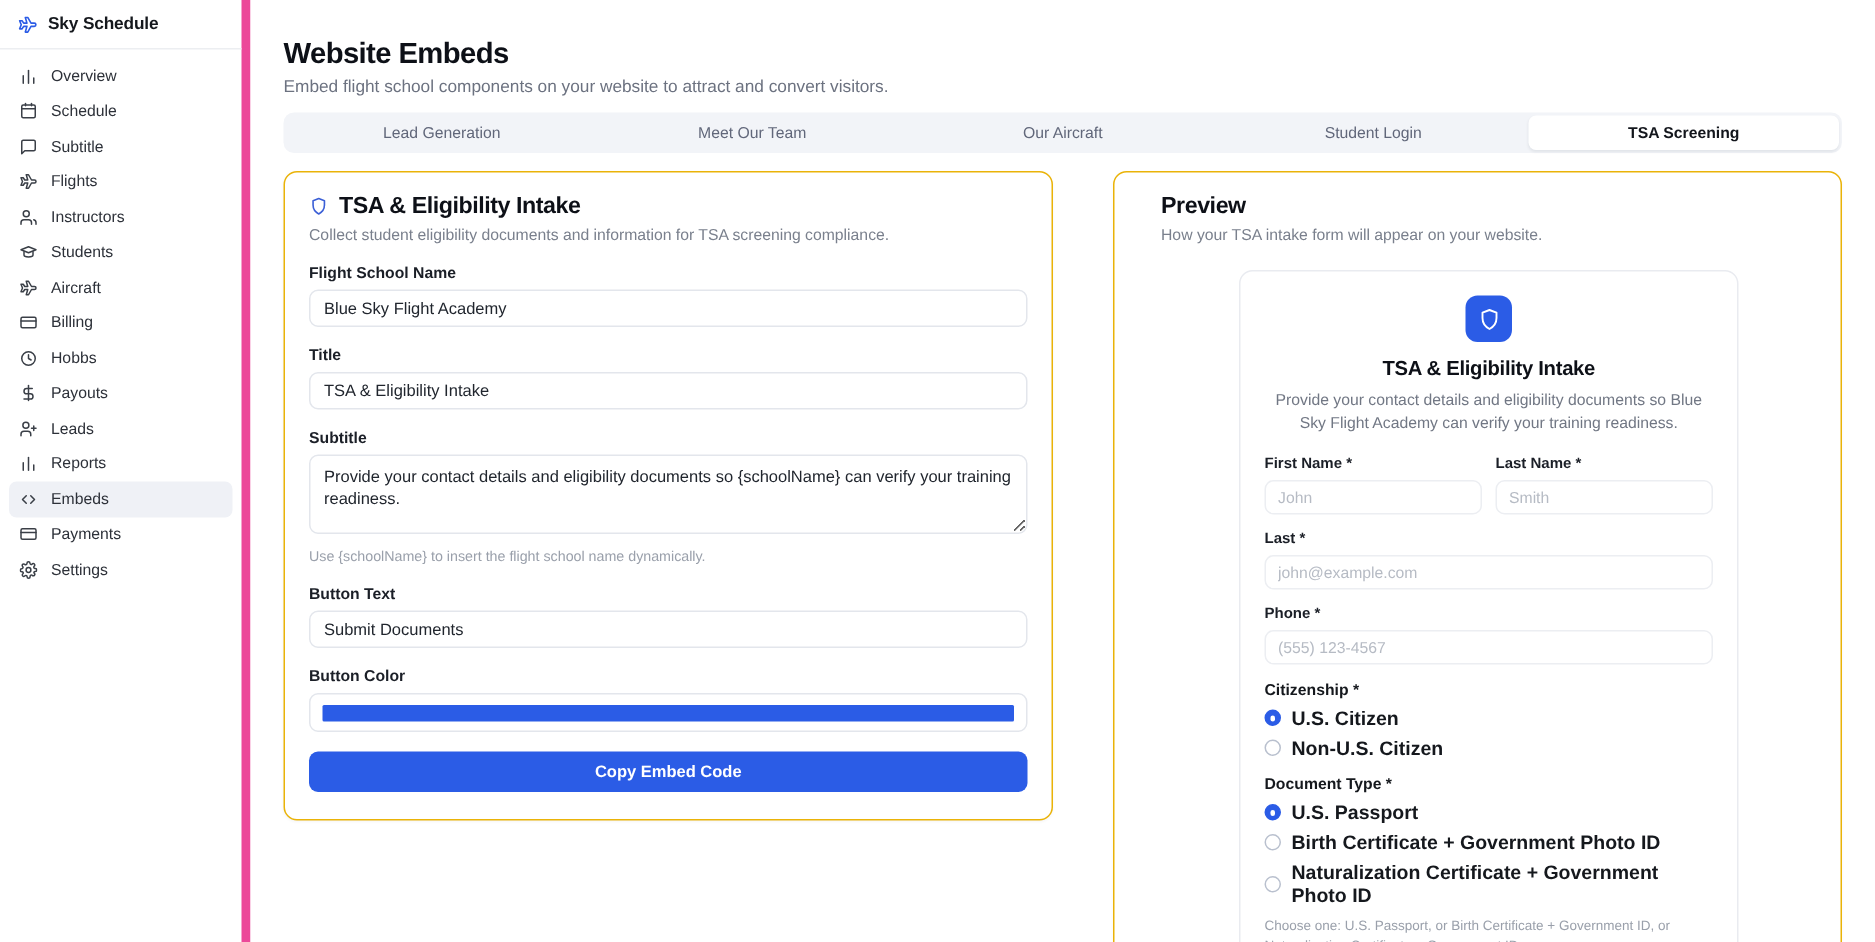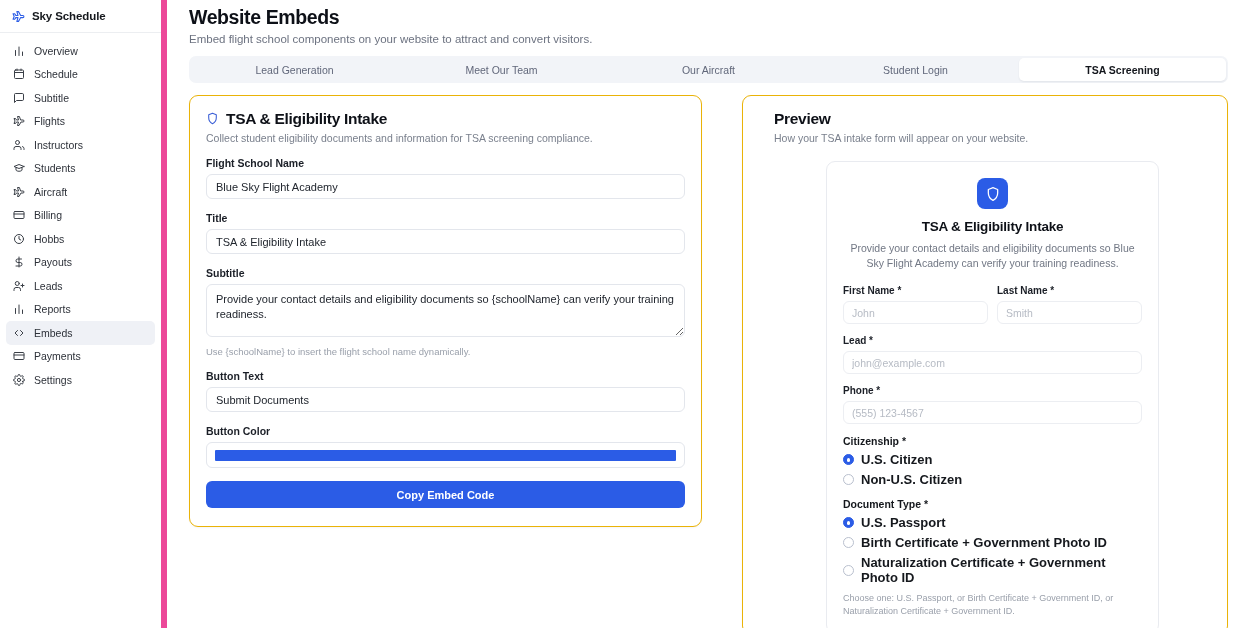--- a/index.html
+++ b/index.html
@@ -35,21 +35,21 @@
     border-radius: 5px; cursor: pointer;
     color: #2d3139; font-size: 10.5px;
   }
   .nav-item.active { background: #eff1f6; }
   .nav-ico { width: 12px; height: 12px; display: flex; align-items: center; justify-content: center; color: #3a3f47; flex: 0 0 12px; }
   .nav-ico svg { display: block; }
   .nav-label { line-height: 1; }
 
   
   .main { flex: 1; height: 628px; background: #ffffff; overflow: hidden; position: relative; }
-  .page-head { padding: 6px 22px 0 22px; }
+  .page-head { padding: 25px 22px 0 22px; }
   .page-title {
     font-size: 19.5px; font-weight: bold; color: #0d1017; margin: 0 0 4px 0; letter-spacing: -0.4px;
   }
   .page-sub { font-size: 11.5px; color: #6c7280; margin: 0; }
 
   
   .tabbar {
     margin: 11px 22px 0 22px;
     background: #f2f4f8;
     border-radius: 7px;
@@ -390,21 +390,21 @@
               <label class="plabel">First Name *</label>
               <input class="pinput" placeholder="John" style="">
             </div>
             <div class="pfield">
               <label class="plabel">Last Name *</label>
               <input class="pinput" placeholder="Smith" style="">
             </div>
           </div>
 
           <div class="pblock">
-            <label class="plabel">Lead *</label>
+            <label class="plabel">Last *</label>
             <input class="pinput" placeholder="john@example.com" style="">
           </div>
 
           <div class="pblock">
             <label class="plabel">Phone *</label>
             <input class="pinput" placeholder="(555) 123-4567" style="">
           </div>
 
           <div class="pblock">
             <div class="grp-label">Citizenship *</div>

